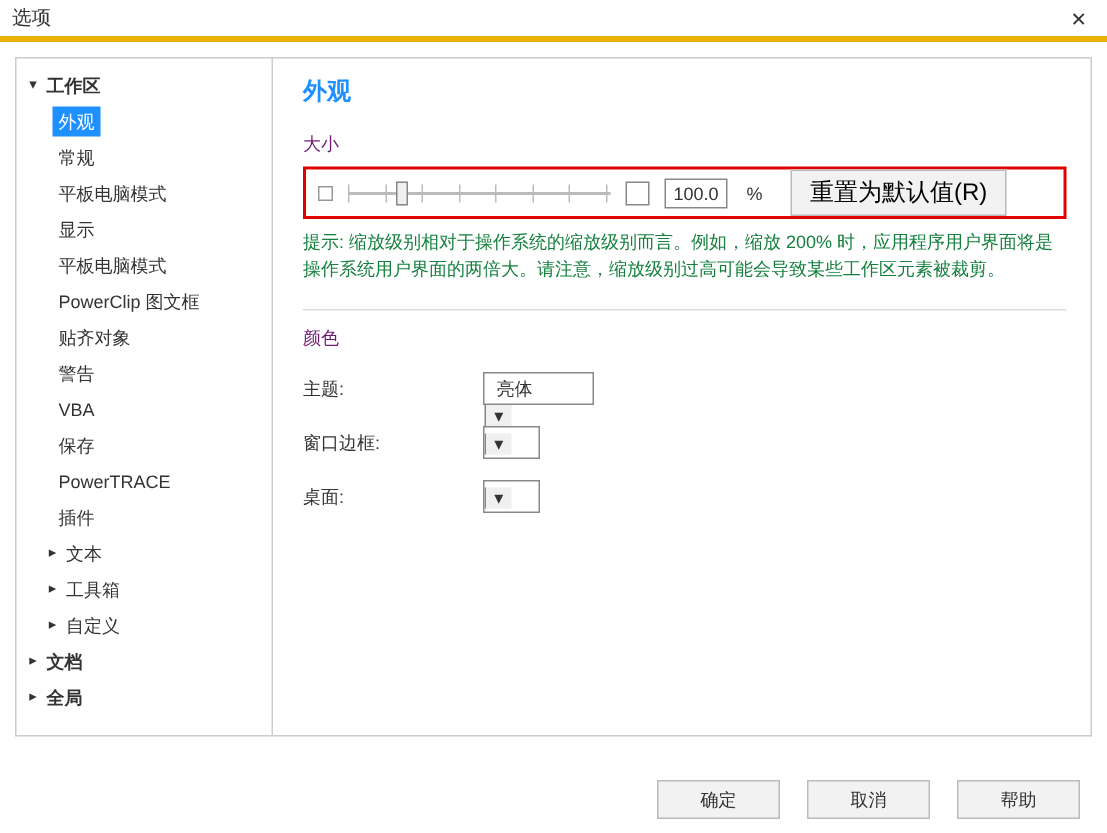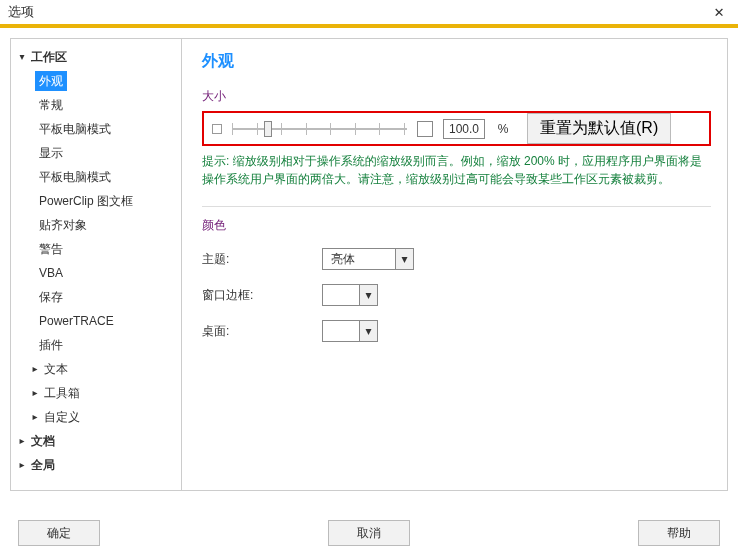--- a/index.html
+++ b/index.html
@@ -27,25 +27,25 @@
   .slider-track { position: absolute; left: 0; right: 0; top: 9px; height: 2px; background: #bbb; }
   .slider-tick { position: absolute; top: 4px; width: 1px; height: 12px; background: #bbb; }
   .slider-thumb { position: absolute; top: 2px; width: 8px; height: 16px; background: #f0f0f0; border: 1px solid #888; }
   .checkbox { width: 16px; height: 16px; border: 1px solid #888; background: #fff; display: inline-block; cursor: pointer; }
   .valbox { width: 42px; height: 20px; border: 1px solid #888; display: flex; align-items: center; justify-content: center; }
   .pct { width: 16px; text-align: center; }
   .reset-btn { background: #f2f2f2; border: 1px solid #bbb; padding: 4px 12px; cursor: pointer; font-size: 16px; margin-left: 6px; }
   .hint { color: #15803d; margin-top: 6px; line-height: 18px; font-size: 12px; }
   .form-row { display: flex; align-items: center; margin: 14px 0; }
   .form-row .flabel { width: 120px; }
-  .combo { display: inline-flex; align-items: stretch; border: 1px solid #888; height: 22px; background: #fff; cursor: pointer; }
+  .combo { display: inline-flex; align-items: stretch; border: 1px solid #888; height: 22px; background: #fff; cursor: pointer; flex-direction: column; }
   .combo .combo-val { padding: 2px 8px; display: flex; align-items: center; min-width: 72px; }
   .combo .combo-btn { width: 18px; border-left: 1px solid #888; background: #f0f0f0; display: flex; align-items: center; justify-content: center; }
   .combo.small .combo-val { min-width: 36px; }
-  .footer { position: absolute; bottom: 0; left: 0; right: 0; height: 44px; display: flex; justify-content: space-between; align-items: center; gap: 18px; padding: 0 18px; background: #fff; }
+  .footer { position: absolute; bottom: 0; left: 0; right: 0; height: 44px; display: flex; justify-content: flex-end; align-items: center; gap: 18px; padding: 0 18px; background: #fff; }
   .footer .btn { width: 82px; height: 26px; background: #f2f2f2; border: 1px solid #bbb; cursor: pointer; font-size: 12px; display: flex; align-items: center; justify-content: center; }
   .rule { height: 1px; background: #ddd; margin: 18px 0 10px; }
 </style>
 </head>
 <body>
 
 <div class="window">
 
   <div class="titlebar">
     <span class="title">选项</span>

